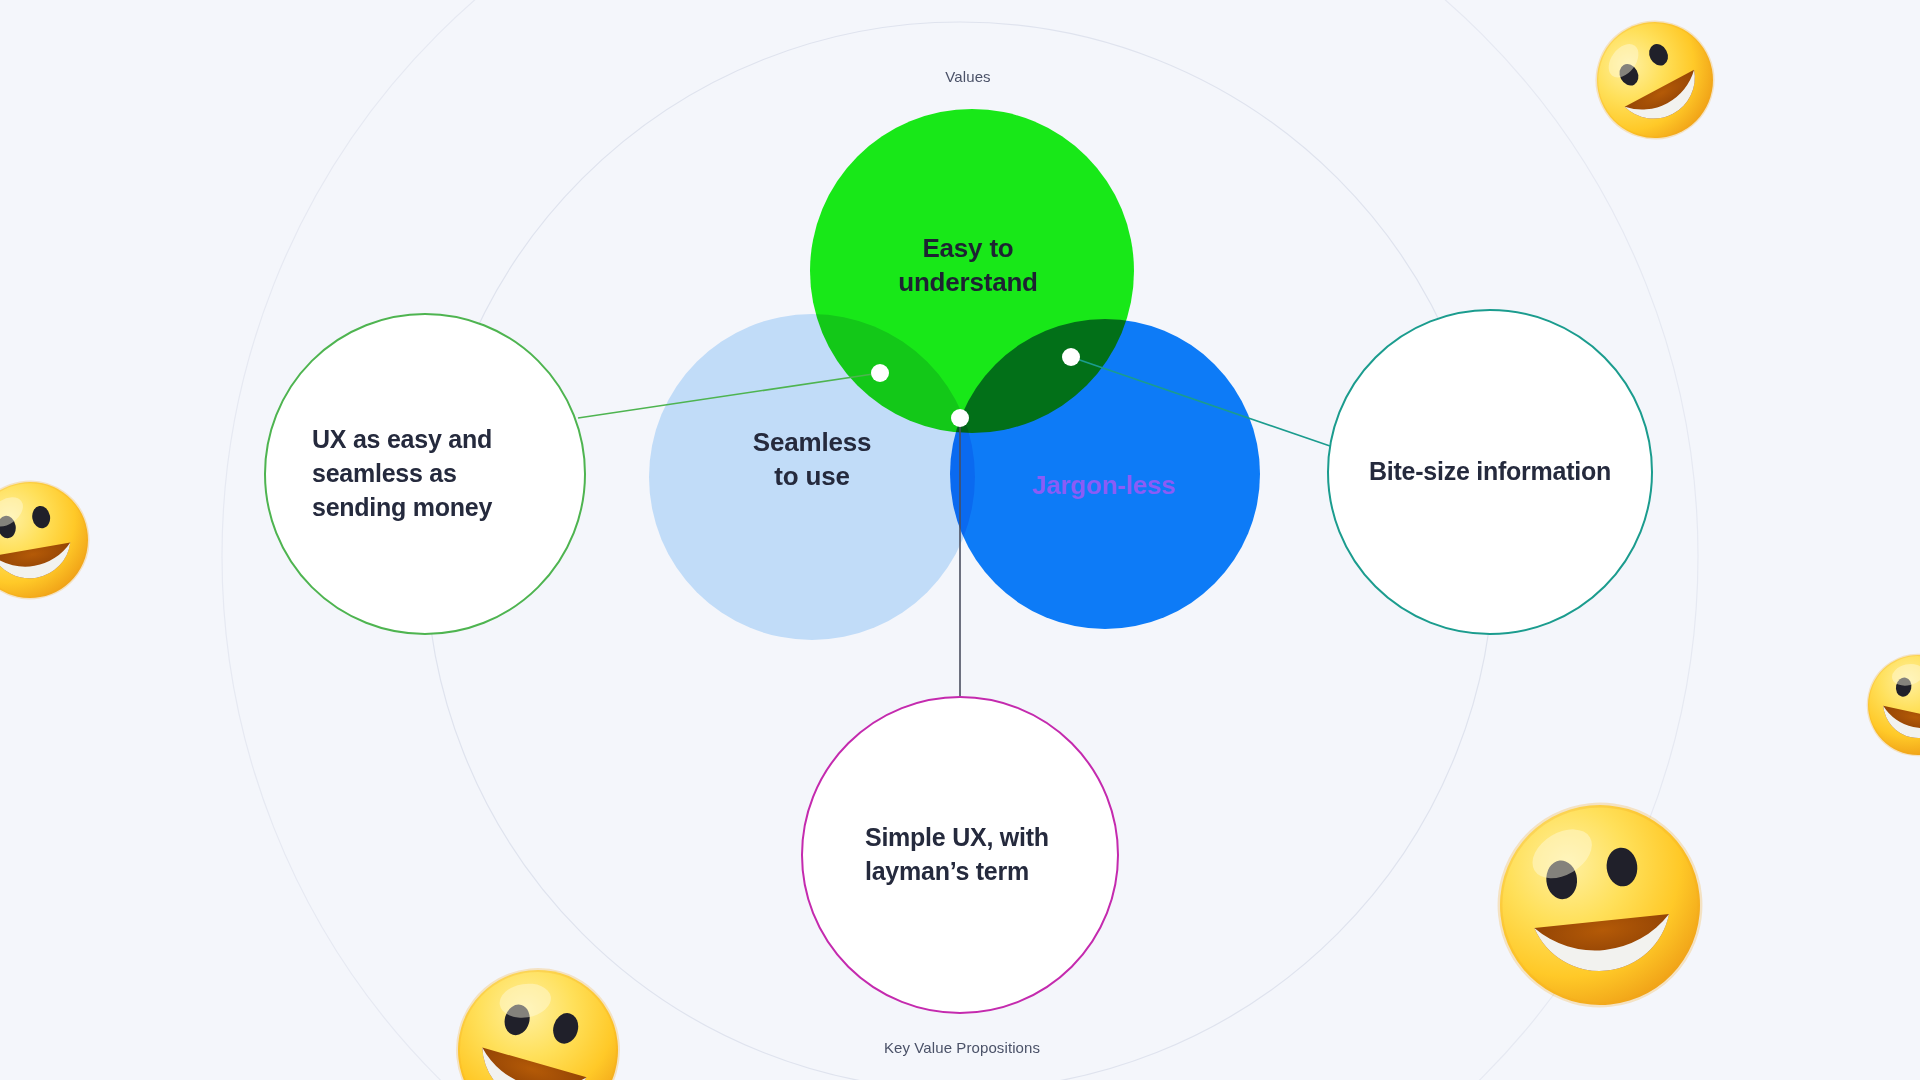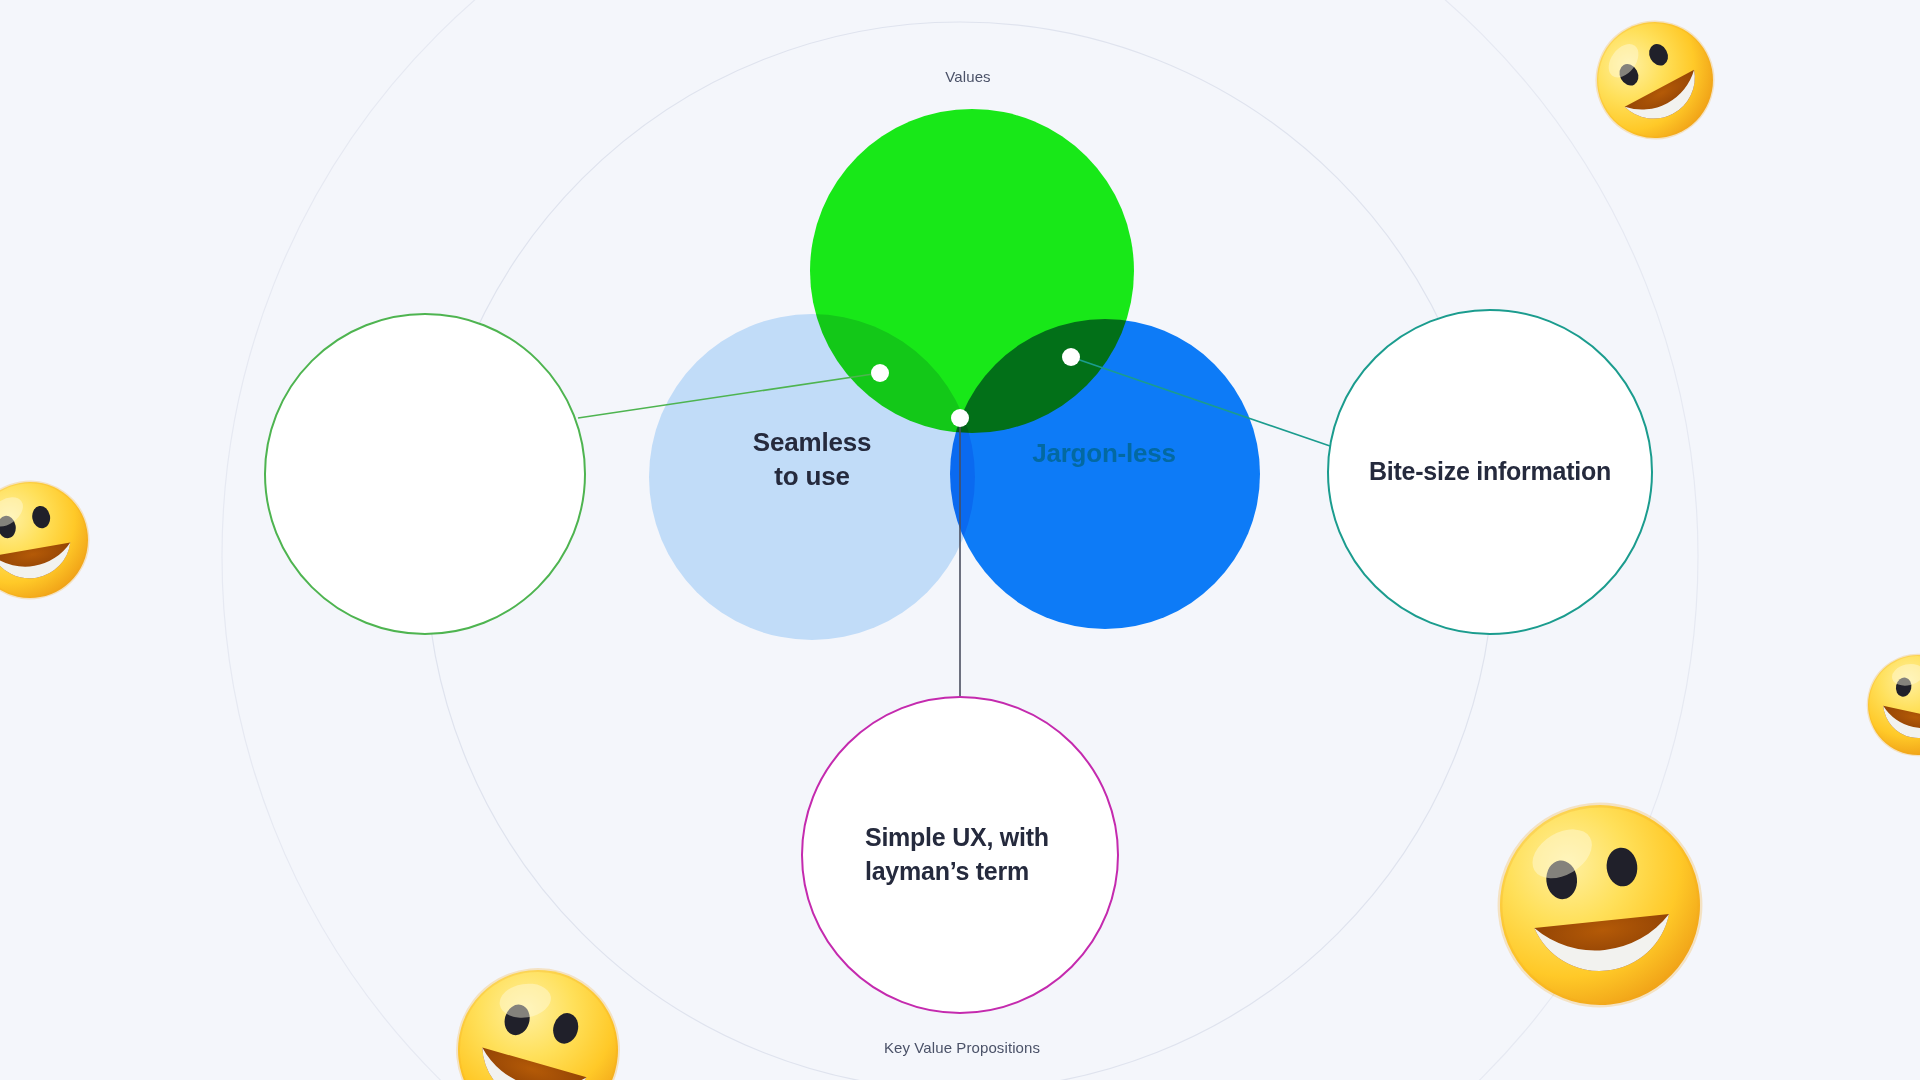--- a/index.html
+++ b/index.html
@@ -157,21 +157,26 @@
           </g>
           <ellipse cx="-20" cy="-34" rx="20" ry="13" fill="#fffbe0" opacity=".45" transform="rotate(-25 -20 -34)"></ellipse>
         </g>
       </g>
   </svg>
 
   <div id="labels">
     <div class="axis-label" id="lab-top" style="left: 968px; top: 68px; color: rgb(75, 82, 104);">Values</div>
     <div class="axis-label" id="lab-bottom" style="left: 962px; top: 1039px; color: rgb(75, 82, 104); text-align: right;">Key Value Propositions</div>
 
+    <div class="venn-text dark" id="vt0" style="left: 968px; top: 266px; color: rgb(29, 35, 50);">Easy to
+understand</div>
     <div class="venn-text dark" id="vt1" style="left: 812px; top: 460px; color: rgb(37, 42, 61);">Seamless
 to use</div>
-    <div class="venn-text light" id="vt2" style="left: 1104px; top: 454px; color: #0369a1;">Jargon-less</div>
+    <div class="venn-text light" id="vt2" style="left: 1104px; top: 486px; color: #8b5cf6;">Jargon-less</div>
 
+    <div class="card-text ta-left" id="ct0" style="left: 312px; top: 474px; transform: translate(0px, -50%);">UX as easy and
+seamless as
+sending money</div>
     <div class="card-text ta-center" id="ct1" style="left: 1490px; top: 472px;">Bite-size information</div>
     <div class="card-text ta-left" id="ct2" style="left: 865px; top: 855px; transform: translate(0px, -50%);">Simple UX, with
 layman’s term</div>
   </div>
 </div>
 
 </body></html>

